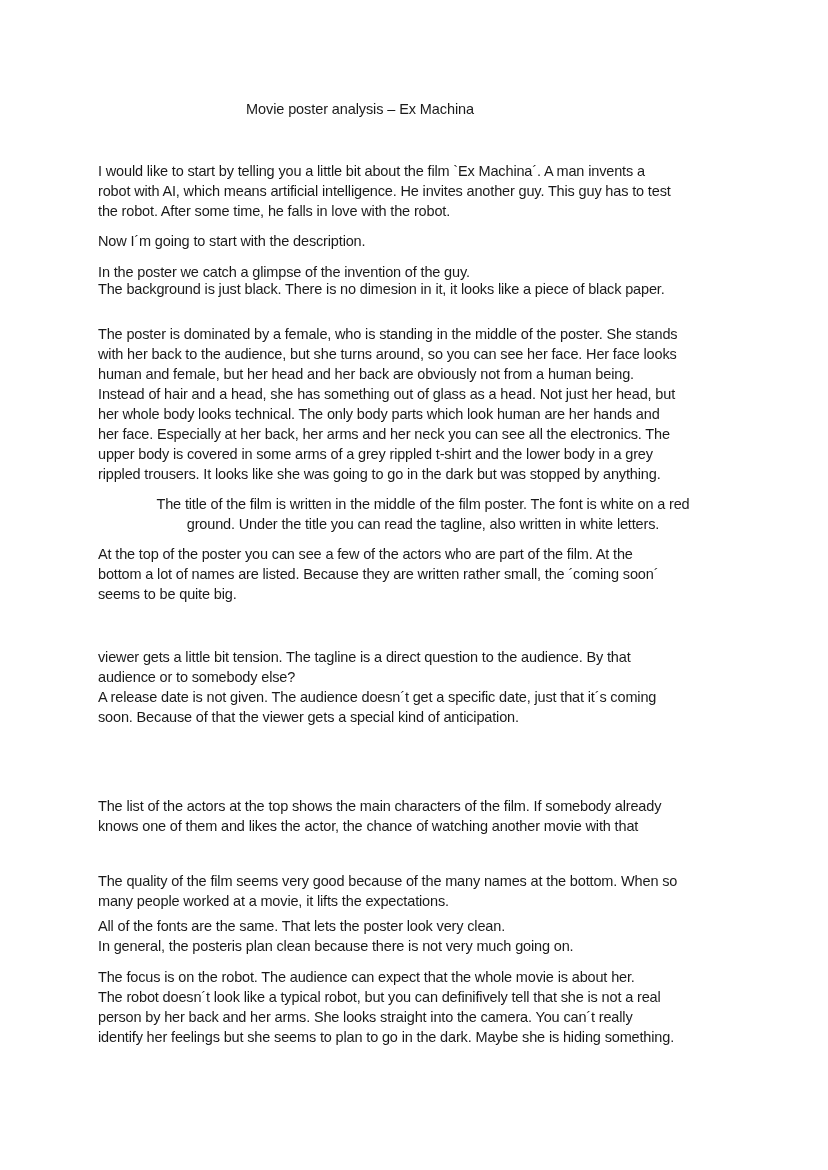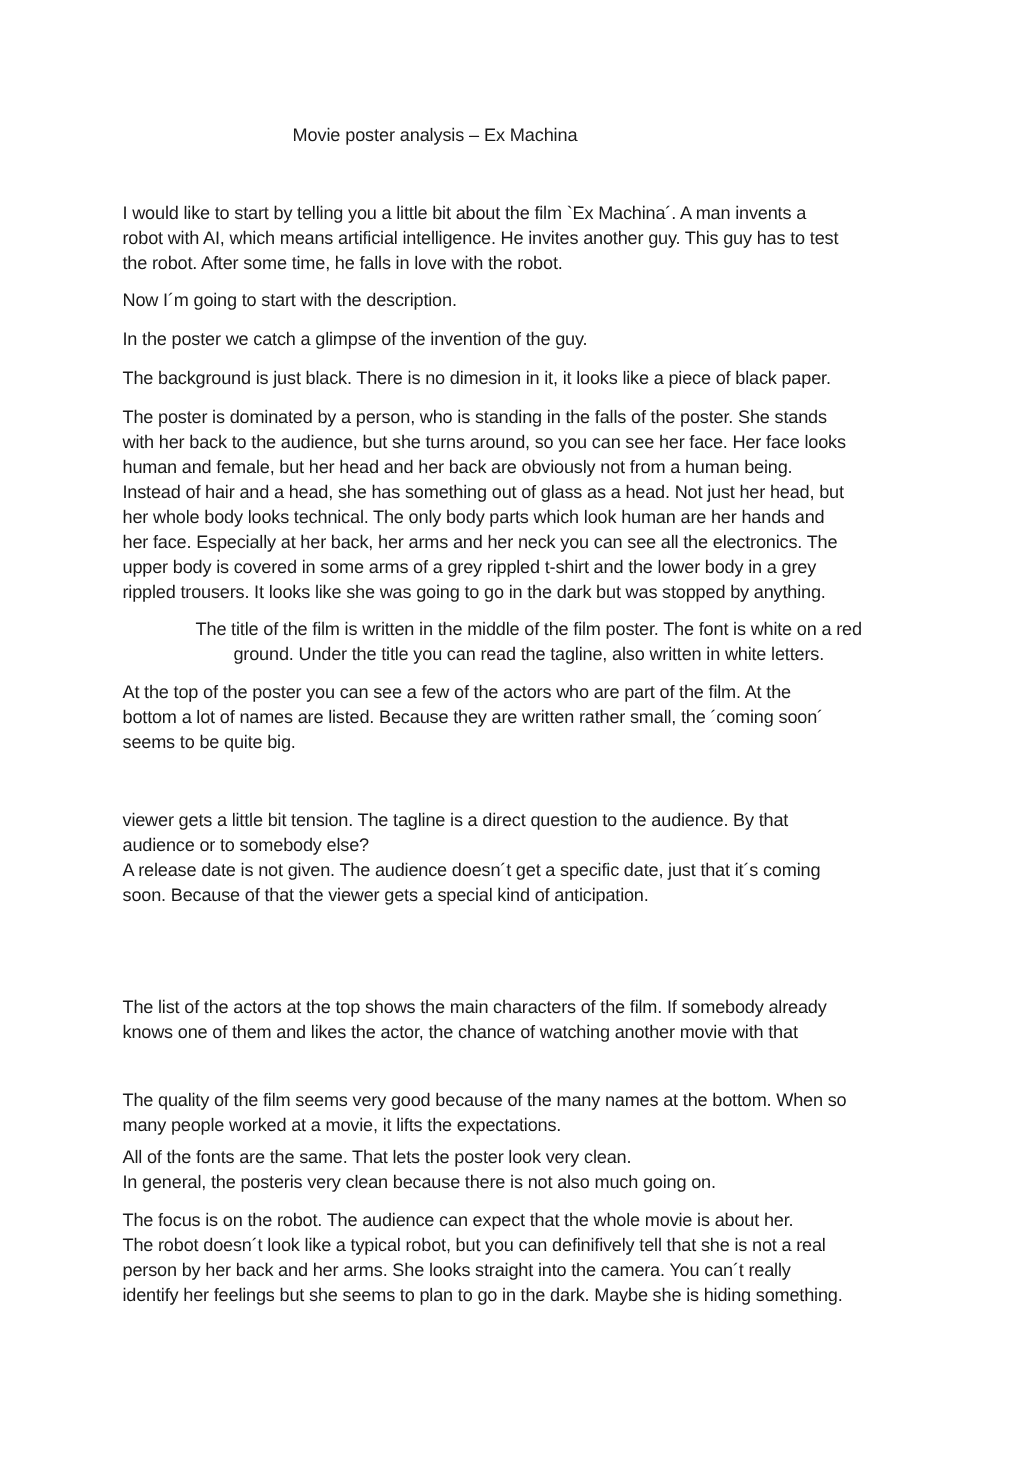--- a/index.html
+++ b/index.html
@@ -18,21 +18,21 @@
     .page {
       position: absolute;
       left: 0; top: 0;
       width: 828px;
       height: 1170px;
       background: #ffffff;
     }
     .title {
       position: absolute;
       top: 99px;
-      left: 4px;
+      left: 16px;
       width: 688px;
       text-align: center;
       font-size: 14.5px;
       line-height: 20px;
       letter-spacing: -0.1px;
     }
     .para {
       position: absolute;
       left: 98px;
       width: 650px;
@@ -60,26 +60,26 @@
   </div>
 
   <div class="para" style="top:231px;">
     <span class="line">Now I´m going to start with the description.</span>
   </div>
 
   <div class="para" style="top:262px;">
     <span class="line">In the poster we catch a glimpse of the invention of the guy.</span>
   </div>
 
-  <div class="para" style="top:293px;">
+  <div class="para" style="top:279px;">
     <span class="line">The background is just black. There is no dimesion in it, it looks like a piece of black paper.</span>
   </div>
 
   <div class="para" style="top:324px;">
-    <span class="line">The poster is dominated by a person, who is standing in the falls of the poster. She stands</span>
+    <span class="line">The poster is dominated by a female, who is standing in the middle of the poster. She stands</span>
     <span class="line">with her back to the audience, but she turns around, so you can see her face. Her face looks</span>
     <span class="line">human and female, but her head and her back are obviously not from a human being.</span>
     <span class="line">Instead of hair and a head, she has something out of glass as a head. Not just her head, but</span>
     <span class="line">her whole body looks technical. The only body parts which look human are her hands and</span>
     <span class="line">her face. Especially at her back, her arms and her neck you can see all the electronics. The</span>
     <span class="line">upper body is covered in some arms of a grey rippled t-shirt and the lower body in a grey</span>
     <span class="line">rippled trousers. It looks like she was going to go in the dark but was stopped by anything.</span>
   </div>
 
   <div class="para" style="top:494px;text-align:center;">
@@ -105,21 +105,21 @@
     <span class="line">knows one of them and likes the actor, the chance of watching another movie with that</span>
   </div>
 
   <div class="para" style="top:871px;">
     <span class="line">The quality of the film seems very good because of the many names at the bottom. When so</span>
     <span class="line">many people worked at a movie, it lifts the expectations.</span>
   </div>
 
   <div class="para" style="top:916px;">
     <span class="line">All of the fonts are the same. That lets the poster look very clean.</span>
-    <span class="line">In general, the posteris very clean because there is not also much going on.</span>
+    <span class="line">In general, the posteris plan clean because there is not very much going on.</span>
   </div>
 
   <div class="para" style="top:967px;">
     <span class="line">The focus is on the robot. The audience can expect that the whole movie is about her.</span>
     <span class="line">The robot doesn´t look like a typical robot, but you can definifively tell that she is not a real</span>
     <span class="line">person by her back and her arms. She looks straight into the camera. You can´t really</span>
     <span class="line">identify her feelings but she seems to plan to go in the dark. Maybe she is hiding something.</span>
   </div>
 
 </div>

